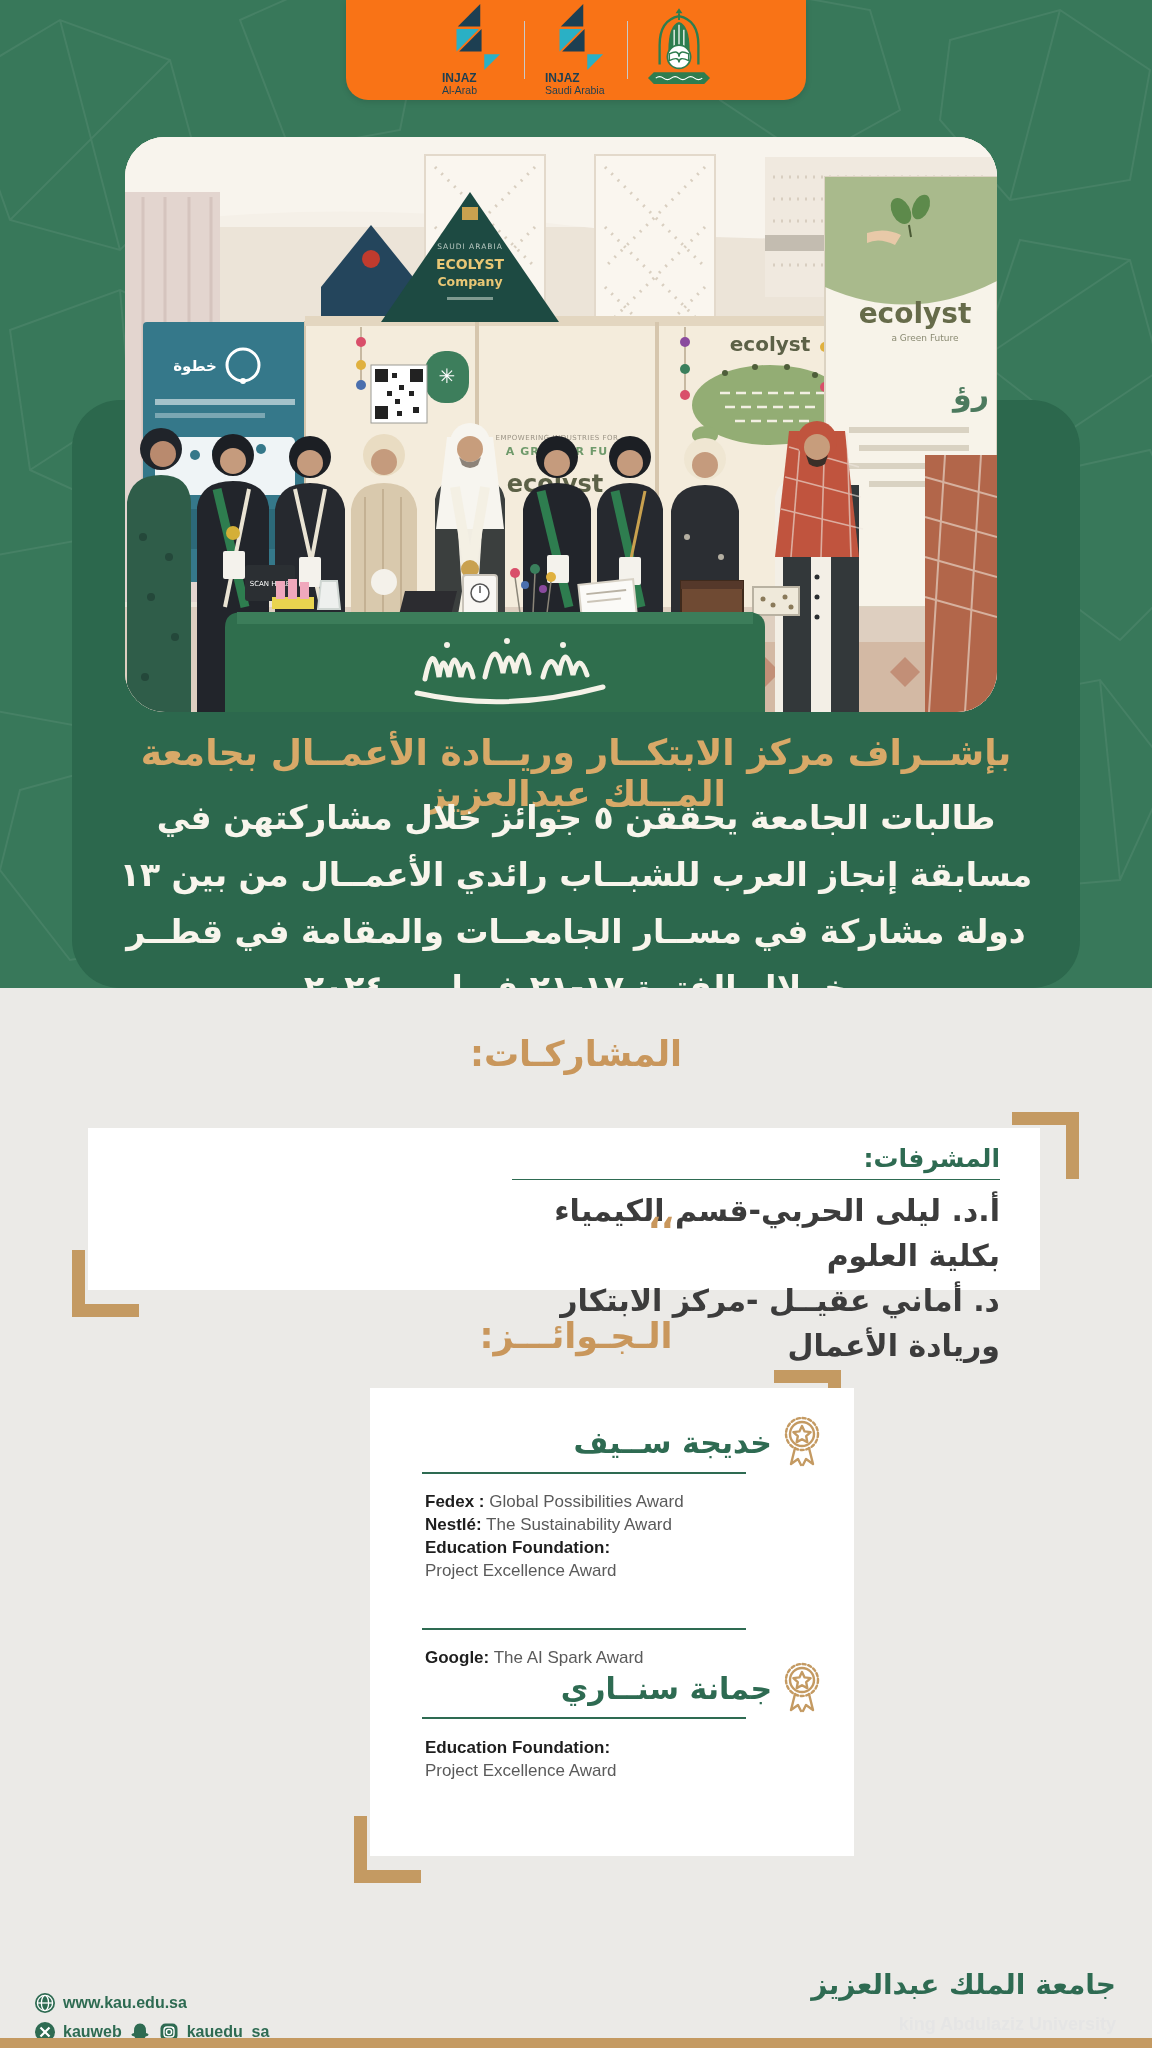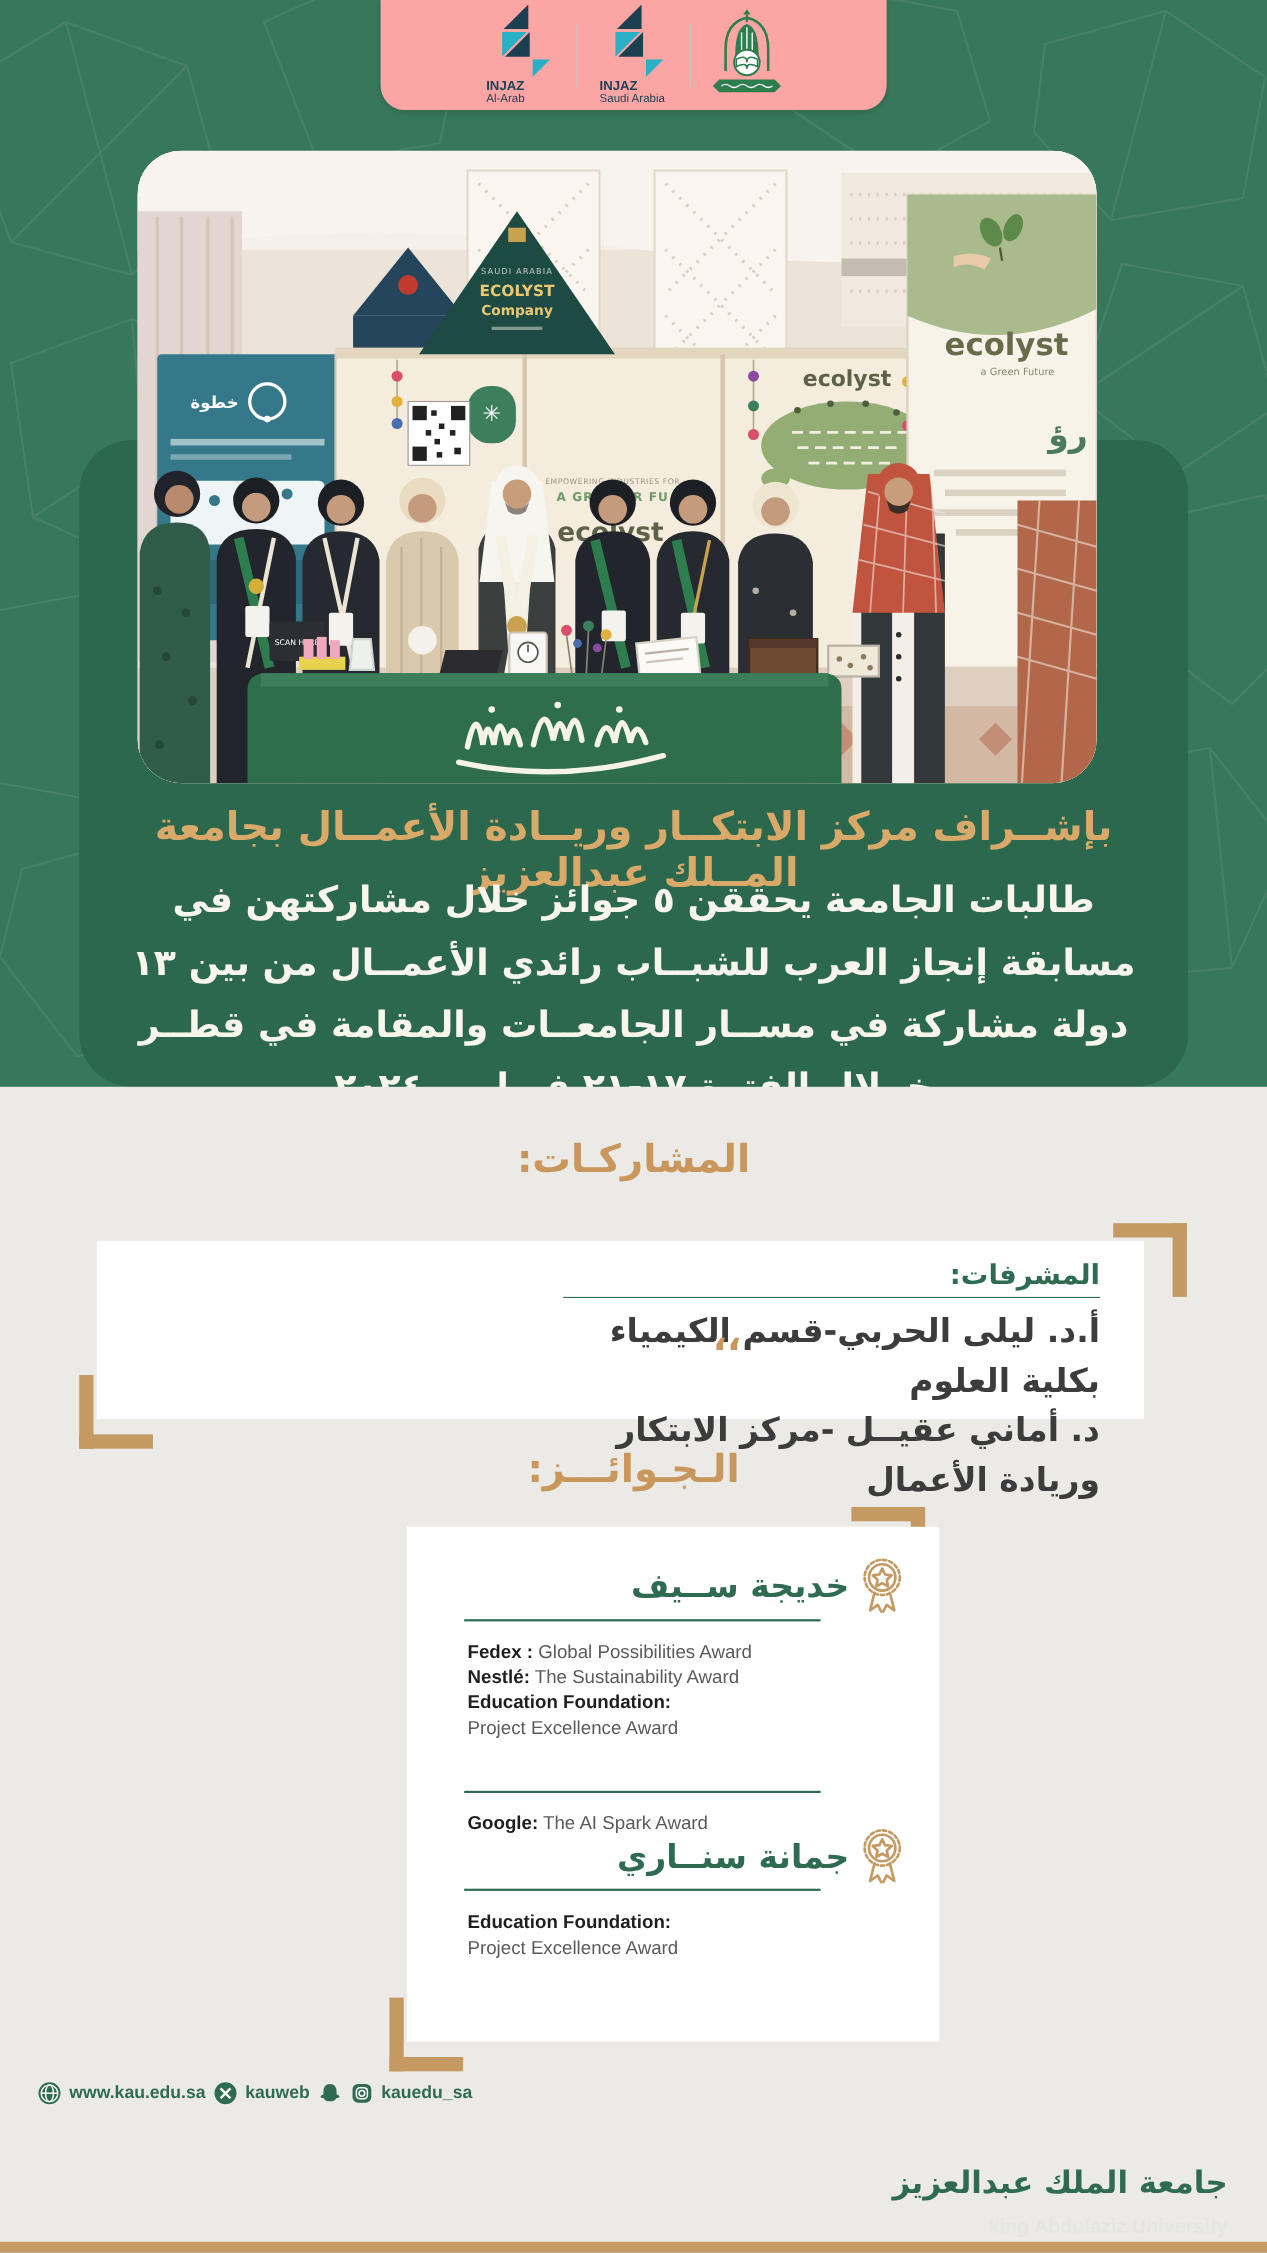--- a/index.html
+++ b/index.html
@@ -1,20 +1,20 @@
 <!DOCTYPE html>
 <html><head>
 <meta charset="utf-8">
 <style>
   html,body{margin:0;padding:0;}
   .page{position:relative;width:1152px;height:2048px;background:#38785a;overflow:hidden;
         font-family:"DejaVu Sans",sans-serif;}
   .pattern{position:absolute;left:0;top:0;}
   
-  .header-card{position:absolute;left:346px;top:0;width:460px;height:100px;background:#fca5a5;
+  .header-card{position:absolute;left:346px;top:0;width:460px;height:100px;background:#f97316;
     border-radius:0 0 22px 22px;display:flex;align-items:center;justify-content:center;gap:20px;
     box-shadow:0 2px 6px rgba(0,0,0,.12);}
   .logo-block{display:flex;flex-direction:column;align-items:flex-start;}
   .logo-cap{font-family:"Liberation Sans",sans-serif;font-weight:bold;font-size:12px;color:#1d3f52;line-height:1.1;margin-top:2px;}
   .logo-sub{font-family:"Liberation Sans",sans-serif;font-size:10.5px;color:#1d3f52;line-height:1.1;}
   .logo-divider{width:1px;height:58px;background:#c9c9c9;}
   
   .green-card{position:absolute;left:72px;top:400px;width:1008px;height:588px;background:#2c684d;border-radius:48px;}
   .photo{position:absolute;left:125px;top:137px;width:872px;height:575px;border-radius:40px;overflow:hidden;background:#ece3d7;}
   .supervision{position:absolute;left:96px;right:96px;top:732px;text-align:center;direction:rtl;
@@ -44,21 +44,21 @@
   .quote{position:absolute;left:648px;top:1196px;color:#c9975c;font-size:34px;font-weight:700;}
   
   .aw{position:absolute;}
   .aw-name-row{display:flex;justify-content:flex-end;align-items:center;gap:8px;right:30px;left:40px;}
   .aw-name{color:#2e6b52;font-size:30px;font-weight:700;direction:rtl;}
   .medal{width:44px;height:56px;flex:0 0 auto;}
   .aw-line{border-bottom:2px solid #2e6b52;left:52px;width:324px;height:0;}
   .aw-text{left:55px;right:20px;font-family:"Liberation Sans",sans-serif;font-size:17px;color:#5a5a5a;line-height:23px;}
   .aw-text b{color:#1e1e1e;}
   
-  .foot-left{position:absolute;left:34px;top:1892px;display:flex;gap:7px;}
+  .foot-left{position:absolute;left:34px;top:1992px;display:flex;flex-direction:column;gap:7px;}
   .foot-row{display:flex;align-items:center;gap:7px;}
   .foot-label{font-family:"Liberation Sans",sans-serif;font-weight:bold;font-size:16px;color:#2e6b52;}
   .foot-right{position:absolute;right:36px;top:1968px;text-align:right;}
   .foot-ar{color:#2e6b52;font-size:28px;direction:rtl;font-weight:700;}
   .foot-en{font-family:"Liberation Sans",sans-serif;color:#e5e5e5;font-size:18px;font-weight:bold;margin-top:13px;}
   .tan-bar{position:absolute;left:0;top:2038px;width:1152px;height:10px;background:#c49a62;}
 </style>
 </head>
 <body>
 

